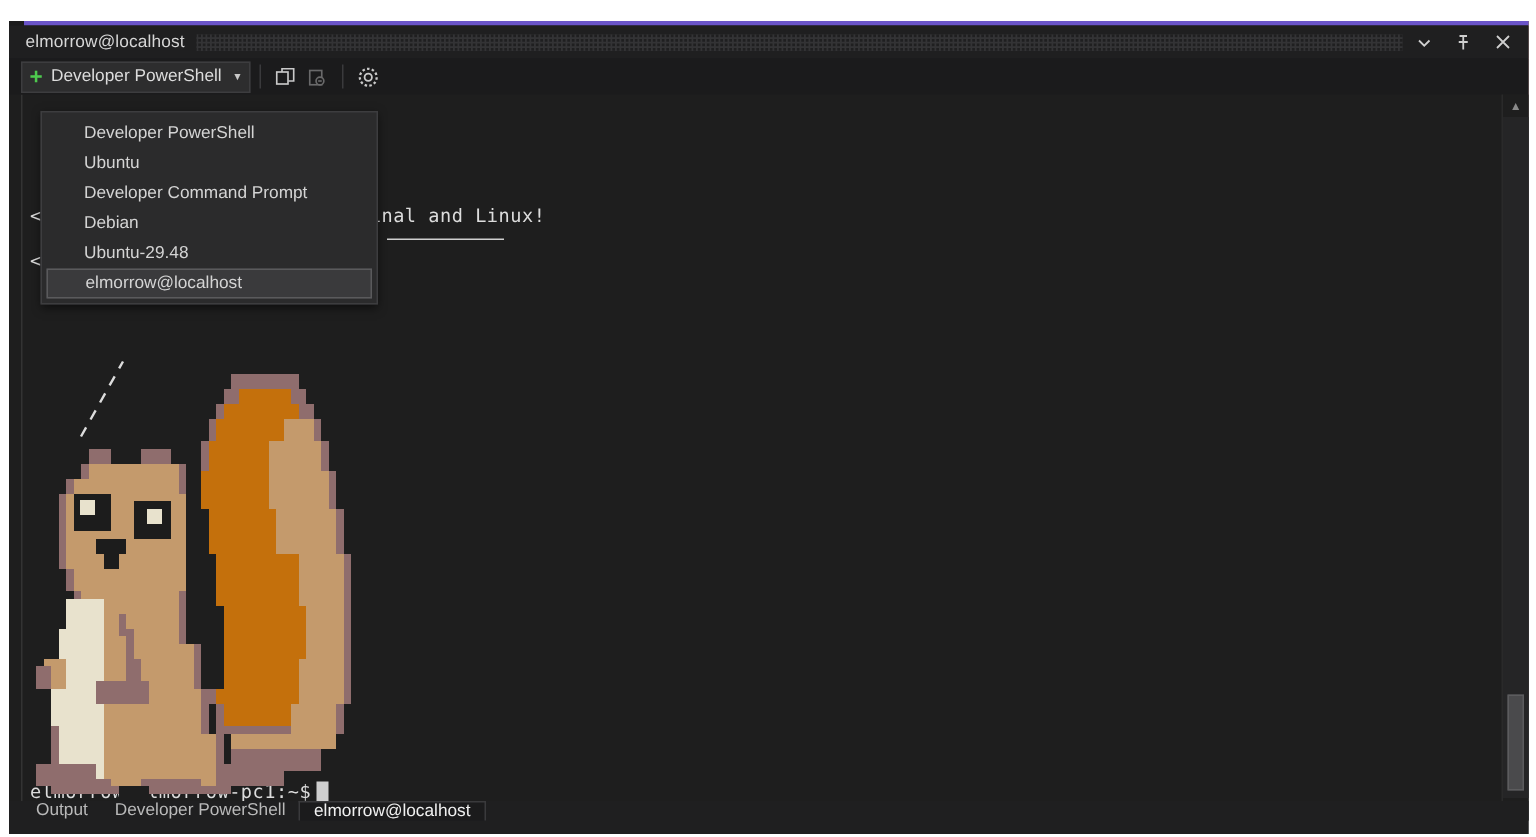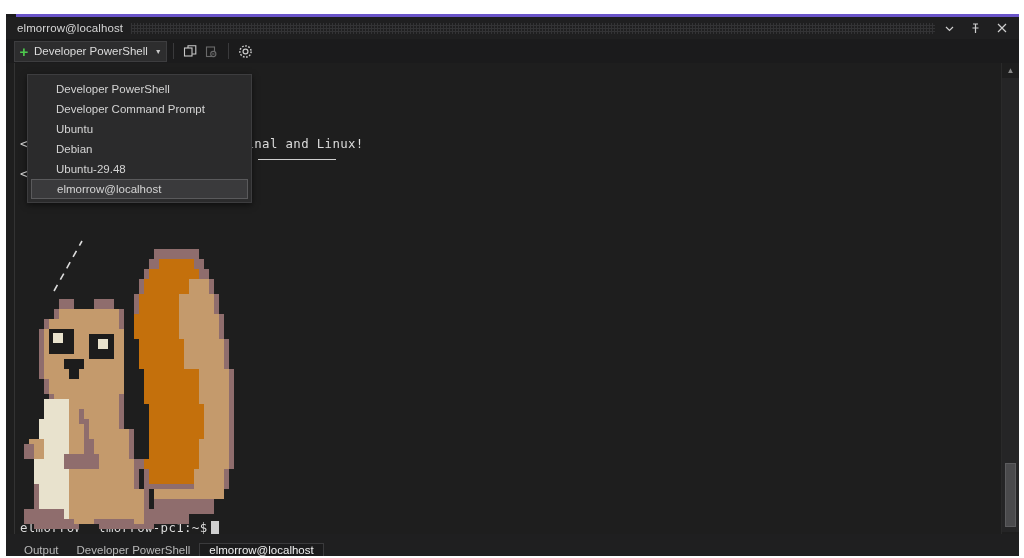--- a/index.html
+++ b/index.html
@@ -114,21 +114,21 @@
   .sb-down{position:absolute;bottom:0;left:0;}
   .sb-track{position:absolute;top:15px;bottom:15px;left:0;width:17px;background:#252526;}
   .sb-thumb{
     position:absolute;left:3px;width:11px;height:64px;bottom:20px;
     background:#4a4a4c;border:1px solid #5c5c5e;box-sizing:border-box;
   }
 
   
   .tabstrip{
     position:absolute;left:0;bottom:0;width:1013px;height:22px;
-    background:#1f1f20;display:flex;align-items:flex-end;
+    background:#1f1f20;display:flex;align-items:flex-start;
   }
   .tab{
     display:flex;align-items:center;padding:0 9px;font-size:11.5px;
     color:#b9b9b9;white-space:nowrap;
   }
   .tab.first{margin-left:9px;}
   .tab.active{
     color:#f0f0f0;background:#1b1b1c;
     border-left:1px solid #3a3a3c;border-right:1px solid #3a3a3c;
     border-top:1px solid #3a3a3c;
@@ -340,21 +340,21 @@
     </div>
 
     <div class="tabstrip">
       <div class="tab first">Output</div>
       <div class="tab">Developer PowerShell</div>
       <div class="tab active">elmorrow@localhost</div>
     </div>
 
     <div class="menu">
       <div class="menu-item">Developer PowerShell</div>
+      <div class="menu-item">Ubuntu</div>
       <div class="menu-item">Developer Command Prompt</div>
-      <div class="menu-item">Ubuntu</div>
       <div class="menu-item">Debian</div>
       <div class="menu-item">Ubuntu-29.48</div>
       <div class="menu-item selected">elmorrow@localhost</div>
     </div>
 
   </div>
 </div>
 
 </body></html>

